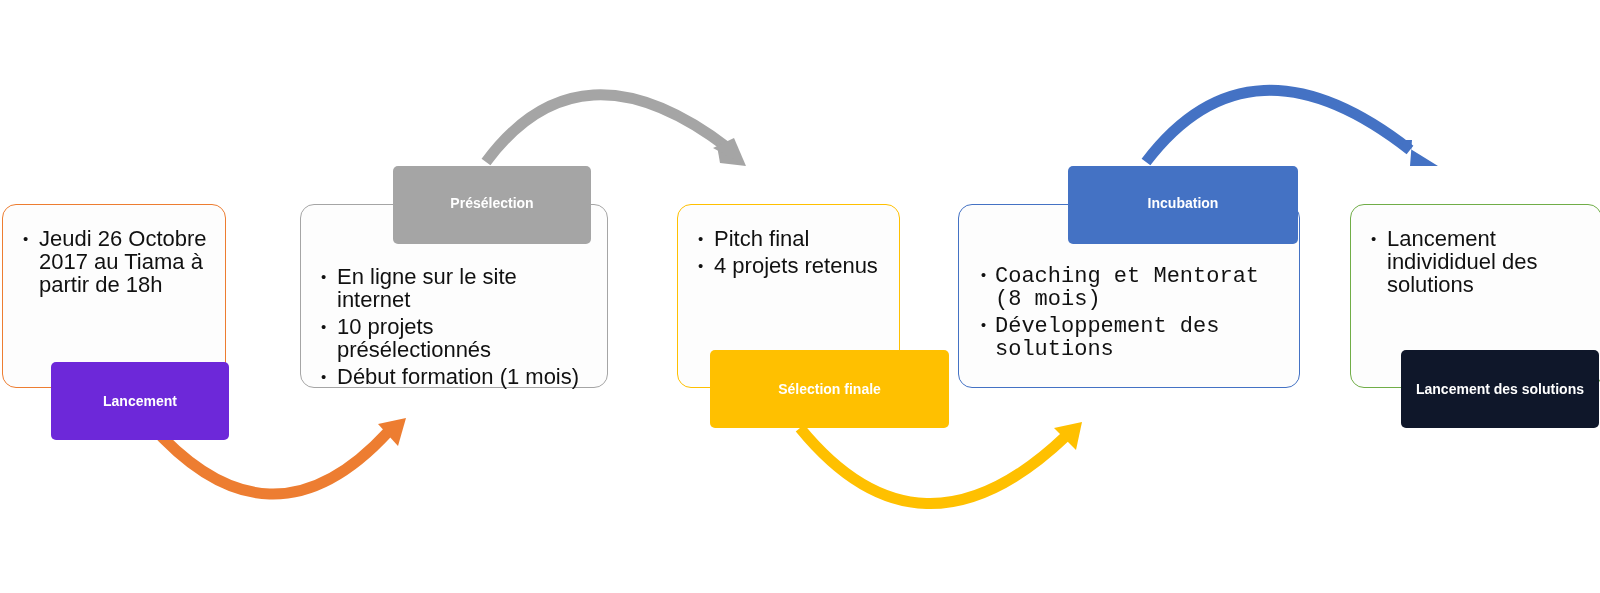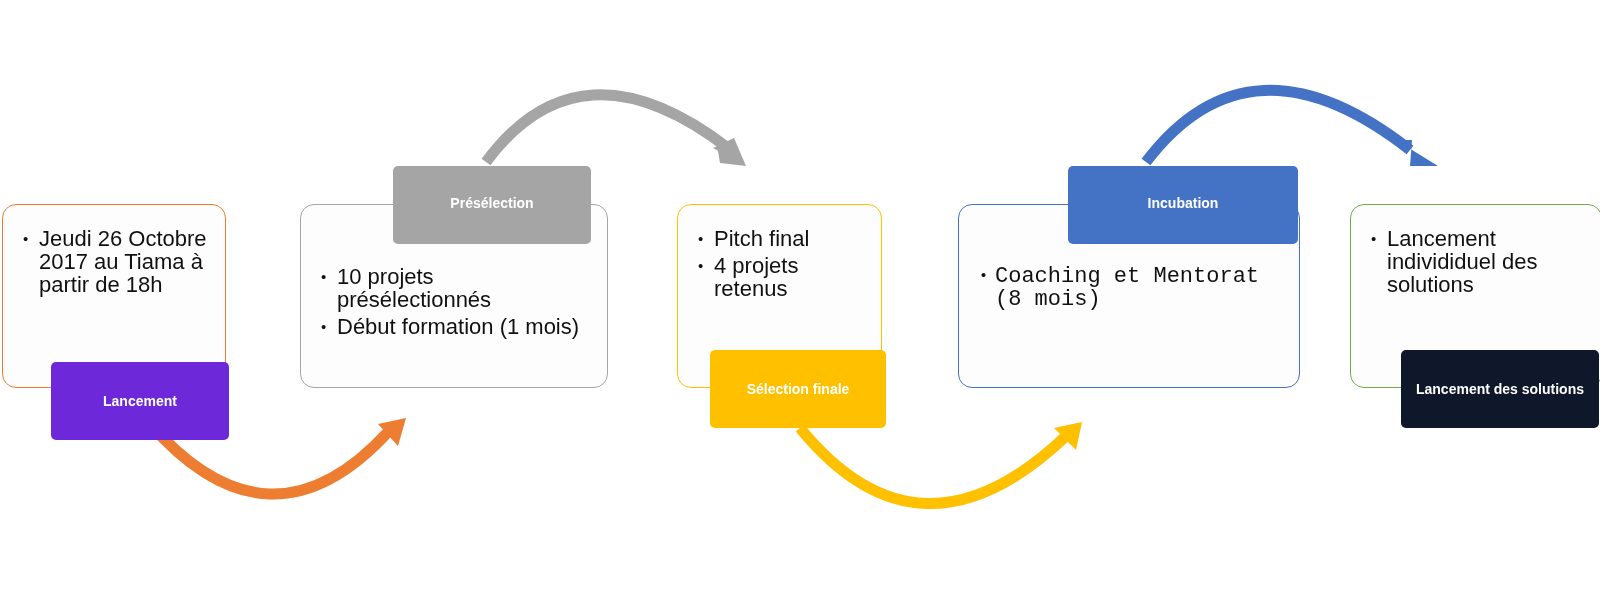--- a/index.html
+++ b/index.html
@@ -42,37 +42,39 @@
 
 <div class="card" style="left:2px; top:204px; width:224px; height:184px; border-color:#ED7D31;">
   <ul style="margin:22px 14px 0 20px;">
     <li>Jeudi 26 Octobre 2017 au Tiama à partir de 18h</li>
   </ul>
 </div>
 <div class="label" style="left:51px; top:350px; width:178px; height:78px; background:#6d28d9;margin-top:12px;">Lancement</div>
 
 <div class="card" style="left:300px; top:204px; width:308px; height:184px; border-color:#A5A5A5;">
   <ul style="margin:60px 14px 0 20px;">
+    <li>En ligne sur le site internet</li>
     <li>10 projets présélectionnés</li>
     <li>Début formation (1 mois)</li>
   </ul>
 </div>
 <div class="label" style="left:393px; top:166px; width:198px; height:78px; background:#A5A5A5; align-items:flex-start; padding-top:26px; box-sizing:border-box;">Présélection</div>
 
-<div class="card" style="left:677px; top:204px; width:205px; height:184px; border-color:#FFC000;">
+<div class="card" style="left:677px; top:204px; width:223px; height:184px; border-color:#FFC000;">
   <ul style="margin:22px 10px 0 20px;">
     <li>Pitch final</li>
     <li>4 projets retenus</li>
   </ul>
 </div>
-<div class="label" style="left:710px; top:350px; width:176px; height:78px; background:#FFC000;">Sélection finale</div>
+<div class="label" style="left:710px; top:350px; width:239px; height:78px; background:#FFC000;">Sélection finale</div>
 
 <div class="card" style="left:958px; top:204px; width:342px; height:184px; border-color:#4472C4;">
   <ul style="margin:60px 14px 0 20px;font-family:Liberation Mono, monospace;">
     <li>Coaching et Mentorat (8 mois)</li>
+    <li>Développement des solutions</li>
   </ul>
 </div>
 <div class="label" style="left:1068px; top:166px; width:230px; height:78px; background:#4472C4; align-items:flex-start; padding-top:26px; box-sizing:border-box;">Incubation</div>
 
 <div class="card" style="left:1350px; top:204px; width:252px; height:184px; border-color:#70AD47;">
   <ul style="margin:22px 14px 0 20px;">
     <li>Lancement individiduel des solutions</li>
   </ul>
 </div>
 <div class="label" style="left:1401px; top:350px; width:198px; height:78px; background:#0f172a; padding:0 10px; box-sizing:border-box;">Lancement des solutions</div>

